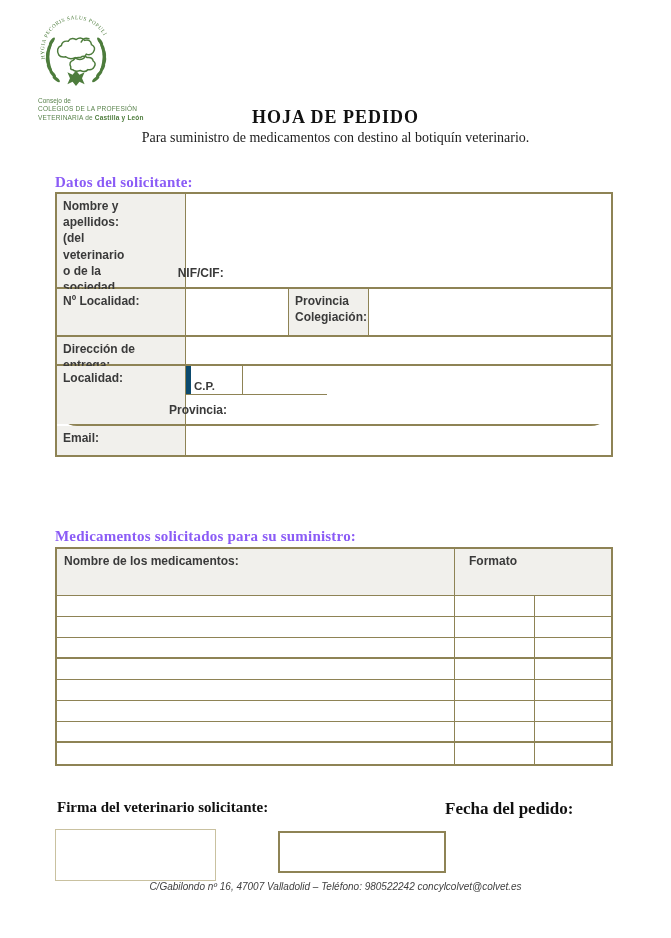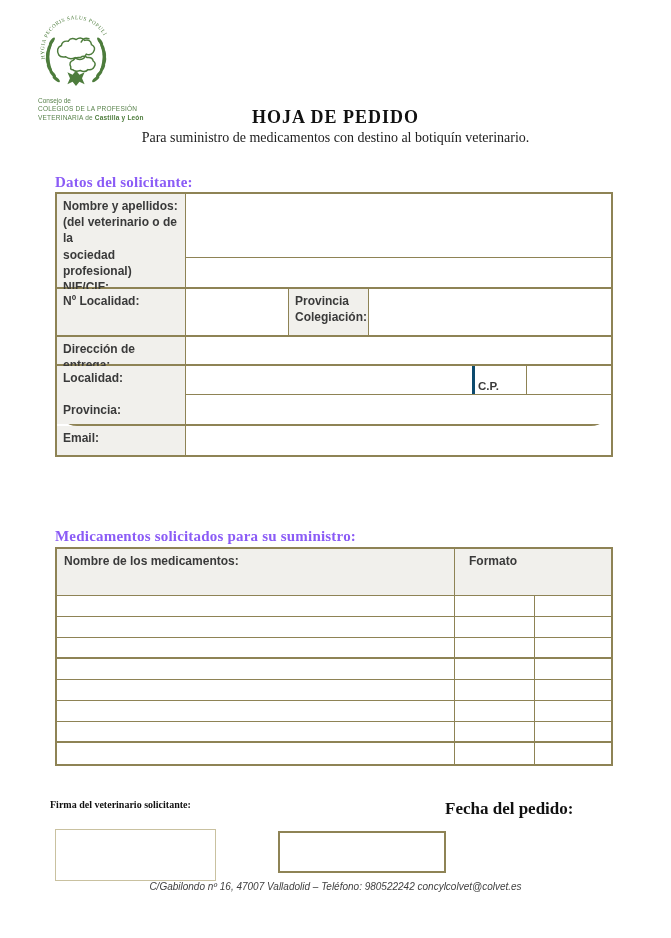--- a/index.html
+++ b/index.html
@@ -22,36 +22,36 @@
   .doc-subtitle{left:0;top:130px;width:671px;text-align:center;font-size:14px;color:#222;}
 
   .section-heading{font-size:15px;font-weight:bold;color:#8b5cf6;letter-spacing:0.2px;}
 
   
   .tbl{border:2px solid #8e8355;background:#fff;}
   .row{display:flex;box-sizing:border-box;}
   .bb1{border-bottom:1px solid #8e8355;}
   .bb2{border-bottom:2px solid #8e8355;}
   .br1{border-right:1px solid #8e8355;}
-  .bl1{border-left:3px solid #0c4a6e;}
+  .bl1{border-left:5px solid #0c4a6e;}
   .lbl{background:#f1f0ec;font-size:12px;font-weight:bold;color:#3a3a3a;
        padding:4px 6px;box-sizing:border-box;line-height:1.35;}
   .cell{background:#fff;box-sizing:border-box;}
   .t1{left:55px;top:192px;width:558px;}
   .t2{left:55px;top:547px;width:558px;}
-  .colsplit{display:flex;flex-direction:column;box-sizing:border-box;}
+  .colsplit{display:flex;box-sizing:border-box;gap:46px;}
   .grow{flex:1 1 auto;}
   .cp-cell{display:flex;align-items:flex-end;padding:2px 3px;font-size:11.5px;font-weight:bold;background:#fff;}
 
   .t2 .hdr{background:#f1f0ec;font-size:12px;font-weight:bold;padding:4px 7px;line-height:1.45;box-sizing:border-box;}
   .mrow{height:21px;}
   .mrow.thick{border-bottom-width:2px;}
 
   
-  .firma-label{left:50px;top:799px;font-size:10px;}
+  .firma-label{left:57px;top:799px;font-size:15px;}
   .fecha-label{left:445px;top:799px;font-size:17px;}
   .sig-box{left:55px;top:829px;width:161px;height:52px;border:1px solid #c9c1a0;background:#fff;}
   .date-box{left:278px;top:831px;width:168px;height:42px;border:2px solid #8e8355;background:#fff;}
 
   .footer-line{left:0;top:881px;width:671px;text-align:center;font-size:10px;font-style:italic;color:#3f3f3f;}
 </style>
 </head>
 <body>
 
 <div class="page">

